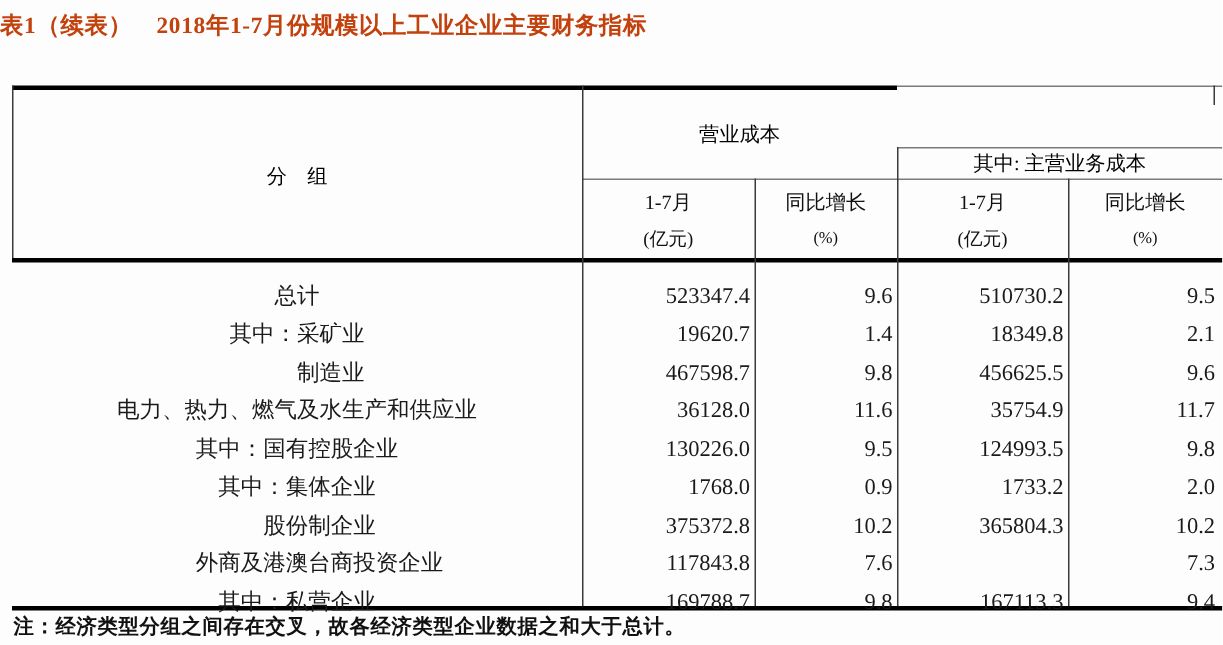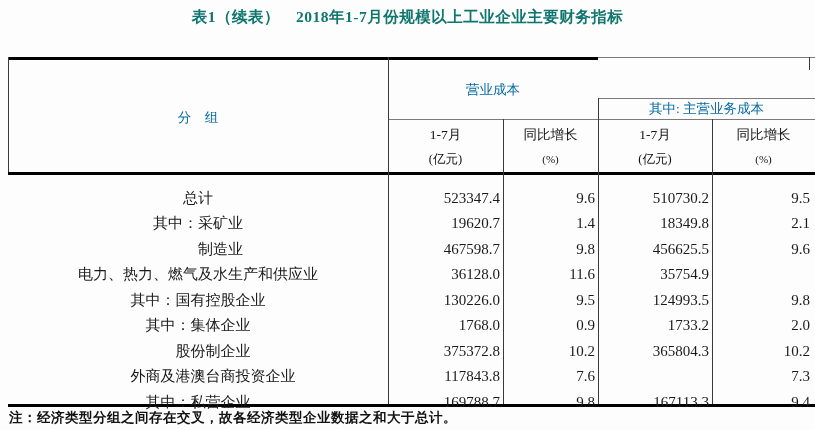--- a/index.html
+++ b/index.html
@@ -2,28 +2,28 @@
 <html><head>
 <meta charset="utf-8">
 <style>
   * { margin:0; padding:0; box-sizing:border-box; }
   html,body { background:#fff; }
   .screen {
     position:relative; width:815px; height:430px; background:#fdfdfd;
     font-family:"Liberation Serif","DejaVu Serif",serif; color:#1a1a1a; overflow:hidden;
   }
   .title {
-    position:absolute; left:0; right:0; top:7px; text-align:center;
-    font-size:15.5px; font-weight:bold; letter-spacing:0.5px; color:#0f766e;
+    position:absolute; left:0; right:0; top:7px; 
+    font-size:15.5px; font-weight:bold; letter-spacing:0.5px; color:#c2410c;
   }
   .hline, .vline { position:absolute; }
   .thick { background:#000; height:3px; }
   .thin  { background:#7a7a7a; height:1px; }
   .vline { width:1px; background:#3a3a3a; }
-  .hcell { position:absolute; text-align:center; font-size:13.5px; color:#0369a1; white-space:pre; }
+  .hcell { position:absolute; text-align:center; font-size:13.5px; color:#000000; white-space:pre; }
   .colh  { position:absolute; top:122px; text-align:center; color:#111; }
   .colh .l1 { line-height:25px; font-size:13.5px; }
   .colh .l2 { line-height:25px; font-size:12.5px;text-align:center; }
   .colh .l2.small { font-size:11px; }
   .tbody { position:absolute; left:8px; top:175px; width:807px; height:229px; }
   .row  { position:relative; height:25.44px; }
   .cell { position:absolute; top:11px; height:100%; line-height:25.44px; font-size:15px; white-space:pre; }
   .lab  { left:0; width:380px; text-align:center; }
   .num  { text-align:right;padding-left:28px; }
   .n0 { left:380px; width:115px; padding-right:3px; }
@@ -97,20 +97,21 @@
         <div class="cell num n0">467598.7</div>
         <div class="cell num n1">9.8</div>
         <div class="cell num n2">456625.5</div>
         <div class="cell num n3">9.6</div>
       </div>
       <div class="row">
         <div class="cell lab">电力、热力、燃气及水生产和供应业</div>
         <div class="cell num n0">36128.0</div>
         <div class="cell num n1">11.6</div>
         <div class="cell num n2">35754.9</div>
+        <div class="cell num n3">11.7</div>
       </div>
       <div class="row">
         <div class="cell lab">其中：国有控股企业</div>
         <div class="cell num n0">130226.0</div>
         <div class="cell num n1">9.5</div>
         <div class="cell num n2">124993.5</div>
         <div class="cell num n3">9.8</div>
       </div>
       <div class="row">
         <div class="cell lab">其中：集体企业</div>

